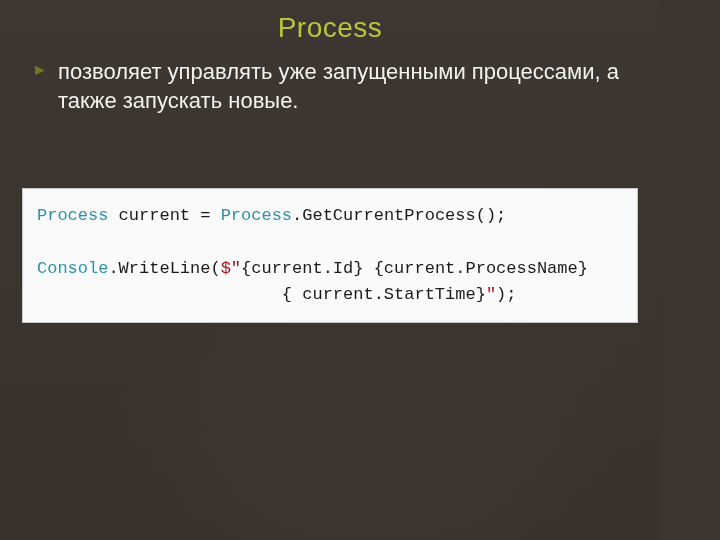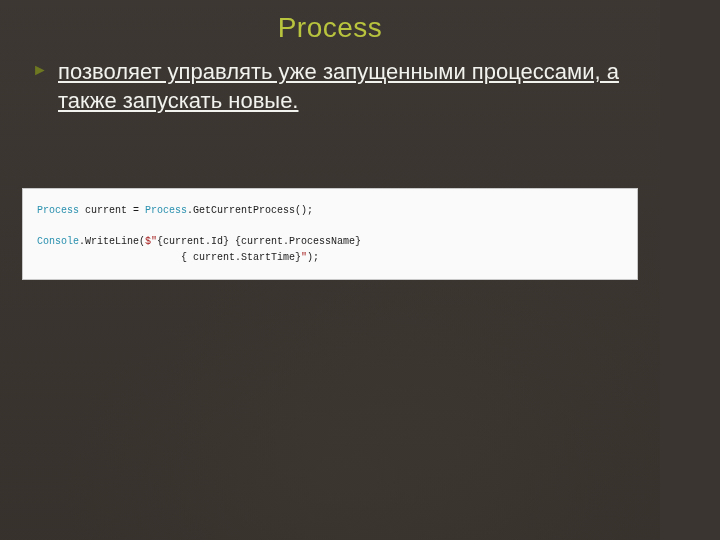--- a/index.html
+++ b/index.html
@@ -33,42 +33,41 @@
     margin: 14px 0 0 0;
     padding: 0 30px 0 30px;
     list-style: none;
   }
   .bullets li {
     position: relative;
     padding-left: 28px;
     margin-bottom: 6px;
     font-size: 22px;
     line-height: 1.3;
-    text-decoration: underline;
   }
   .bullets li::before {
     content: "►";
     position: absolute;
     left: 2px;
     top: 2px;
     color: #6e7820;
     font-size: 16px;
   }
   .b-white { color: #f2f2ee; }
   .b-olive { color: #b9c43e; }
   .code-block {
     position: absolute;
     left: 22px;
     right: 22px;
     top: 188px;
     background: #fafafa;
     border: 1px solid #c8c8c8;
     padding: 14px 14px;
     font-family: Consolas, "Courier New", monospace;
-    font-size: 10px;
+    font-size: 17px;
     line-height: 1.55;
     color: #1a1a1a;
     white-space: pre;
   }
   .tok-type { color: #2b91af; }
   .tok-str  { color: #a31515; }
 </style>
 </head>
 <body>
 

